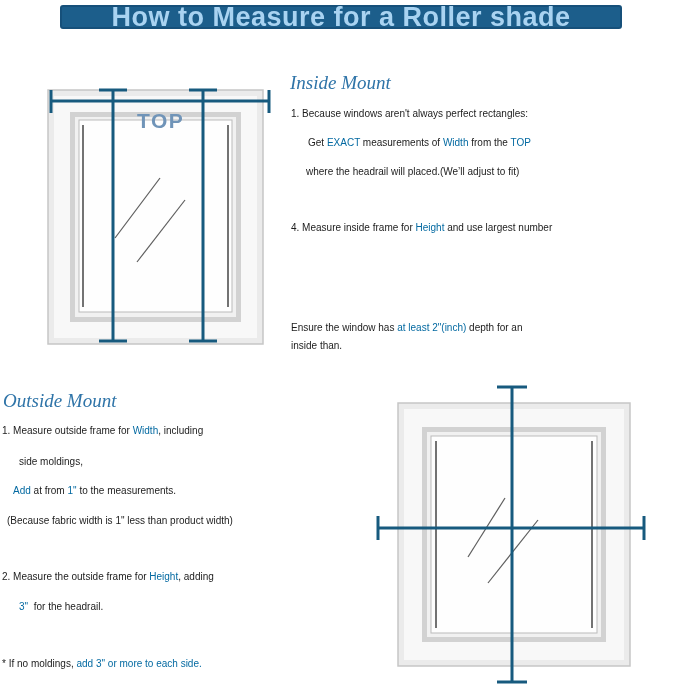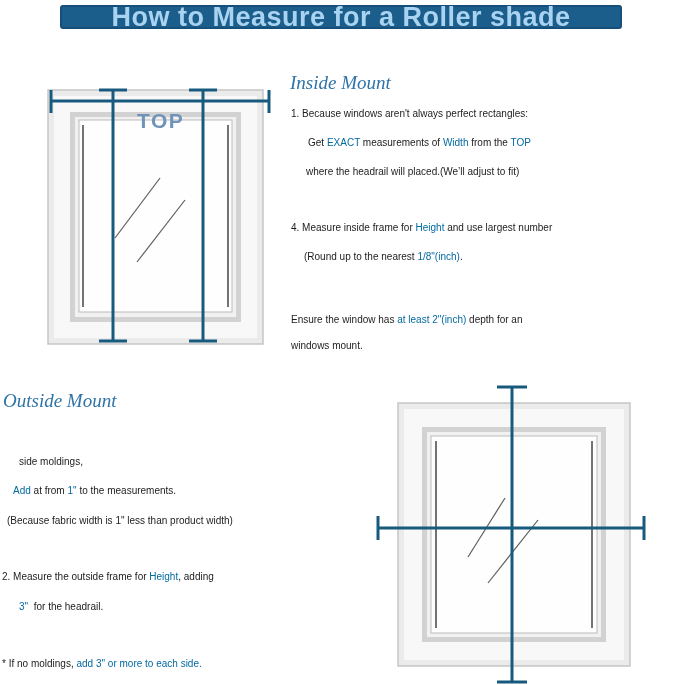--- a/index.html
+++ b/index.html
@@ -80,33 +80,33 @@
   <div class="line" style="left:308px;top:137px;">
     <span>Get </span><span class="pp">EXACT</span><span> measurements of </span><span class="pp">Width</span><span> from the </span><span class="pp">TOP</span>
   </div>
   <div class="line" style="left:306px;top:166px;">
     <span>where the headrail will placed.(We’ll adjust to fit)</span>
   </div>
 
   <div class="line" style="left:291px;top:222px;">
     <span>4. Measure inside frame for </span><span class="pp">Height</span><span> and use largest number</span>
   </div>
-  <div class="line" style="left:304px;top:251px;">
-    <span>(Round up to the nearest </span><span class="pp">1/8"(inch)</span><span>.</span>
-  </div>
 
-  <div class="line" style="left:291px;top:314px;">
+  <div class="line" style="left:291px;top:322px;">
     <span>Ensure the window has </span><span class="pp">at least 2"(inch)</span><span> depth for an</span>
   </div>
   <div class="line" style="left:291px;top:340px;">
-    <span>windows mount.</span>
+    <span>inside than.</span>
   </div>
 
   <div class="heading" style="left:3px;top:380px;">Outside Mount</div>
 
+  <div class="line" style="left:2px;top:425px;">
+    <span>1. Measure outside frame for </span><span class="pp">Width</span><span>, including</span>
+  </div>
   <div class="line" style="left:19px;top:456px;">
     <span>side moldings,</span>
   </div>
   <div class="line" style="left:13px;top:485px;">
     <span class="pp">Add</span><span> at from </span><span class="pp">1"</span><span> to the measurements.</span>
   </div>
   <div class="line" style="left:7px;top:515px;">
     <span>(Because fabric width is 1" less than product width)</span>
   </div>
 

